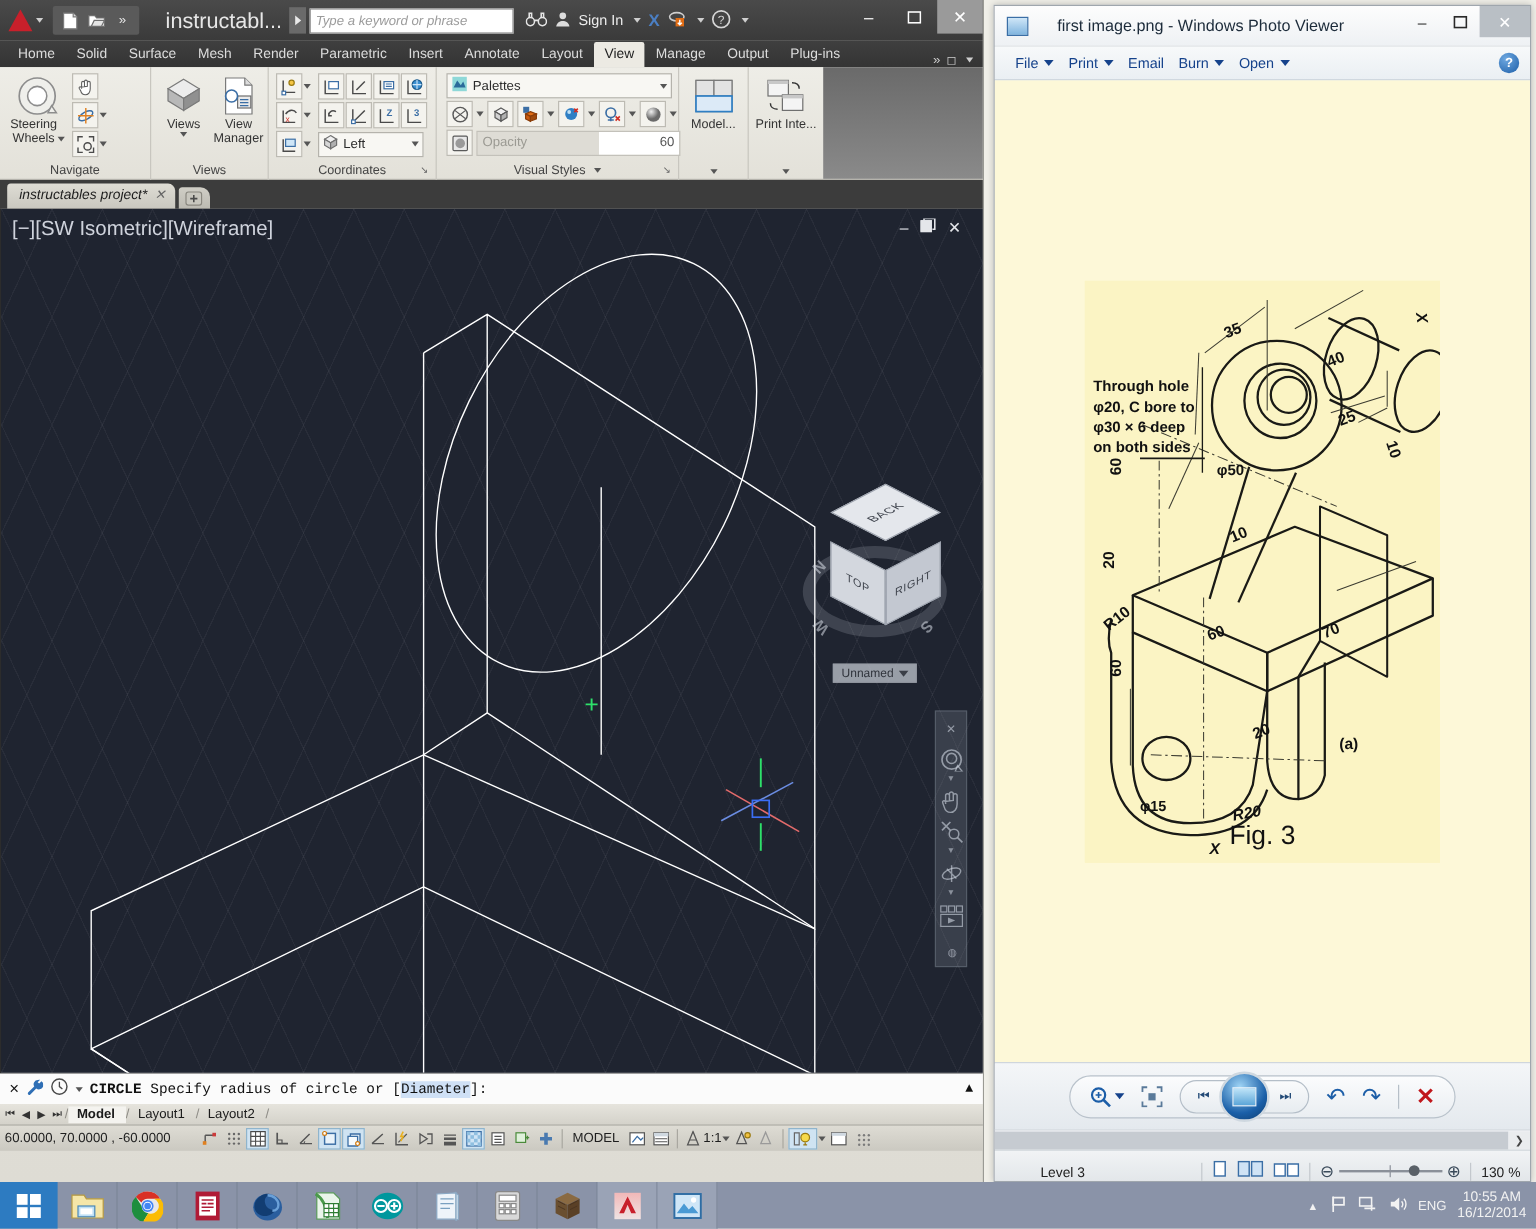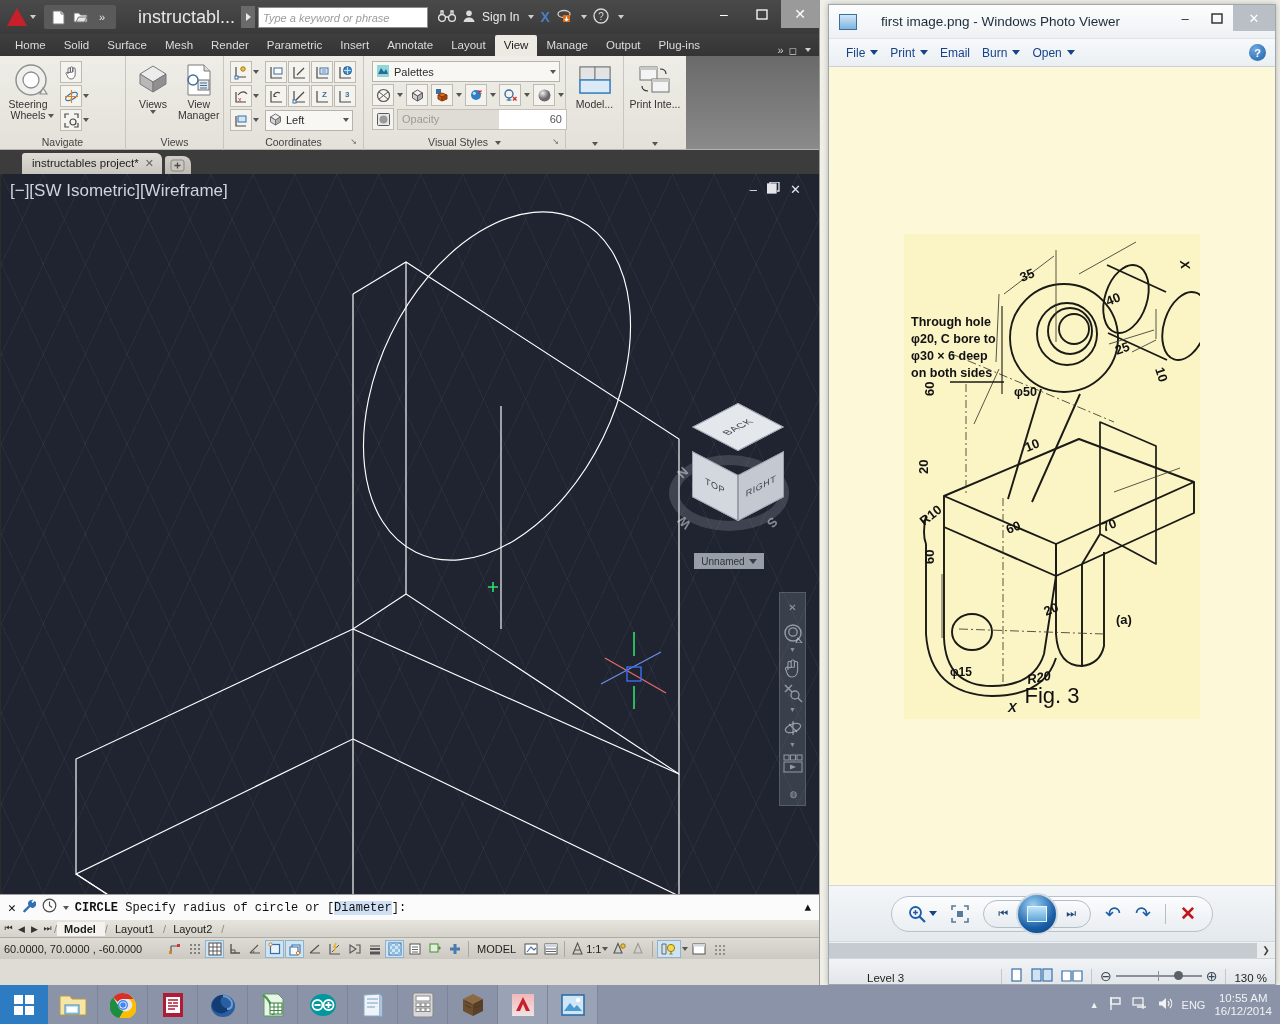--- a/index.html
+++ b/index.html
@@ -116,21 +116,21 @@
   .combo .flex { flex: 1; }
   .opacity-bar {
     height: 21px; border: 1px solid #c3c1ba; background: linear-gradient(90deg,#dedcd5 0%,#dedcd5 60%,#fff 60%,#fff 100%);
     display: flex; align-items: center; justify-content: space-between; padding: 0 4px;
     font-size: 11px; color: #9b9a93; width: 170px;
   }
   .opacity-bar .val { color: #555; }
 
   
   .filetabs {
-    height: 24px; background: #3c3c3c; display: flex; align-items: flex-end; padding-left: 22px;
+    height: 24px; background: #3c3c3c; display: flex; align-items: flex-end; padding-left: 6px; font-style: italic;
   }
   .ftab {
     background: linear-gradient(#dedcd4,#c9c7bf); color: #1c1c1c; font-size: 11.5px;
     padding: 3px 8px 4px 10px; display: flex; align-items: center; gap: 6px;
     border-radius: 3px 6px 0 0; line-height: 14px;
   }
   .ftab .x { color: #666; font-size: 11px; }
   .ftab-plus {
     width: 26px; height: 18px; background: linear-gradient(#d0cec6,#bcbab2);
     margin-left: 3px; border-radius: 3px 8px 0 0;

